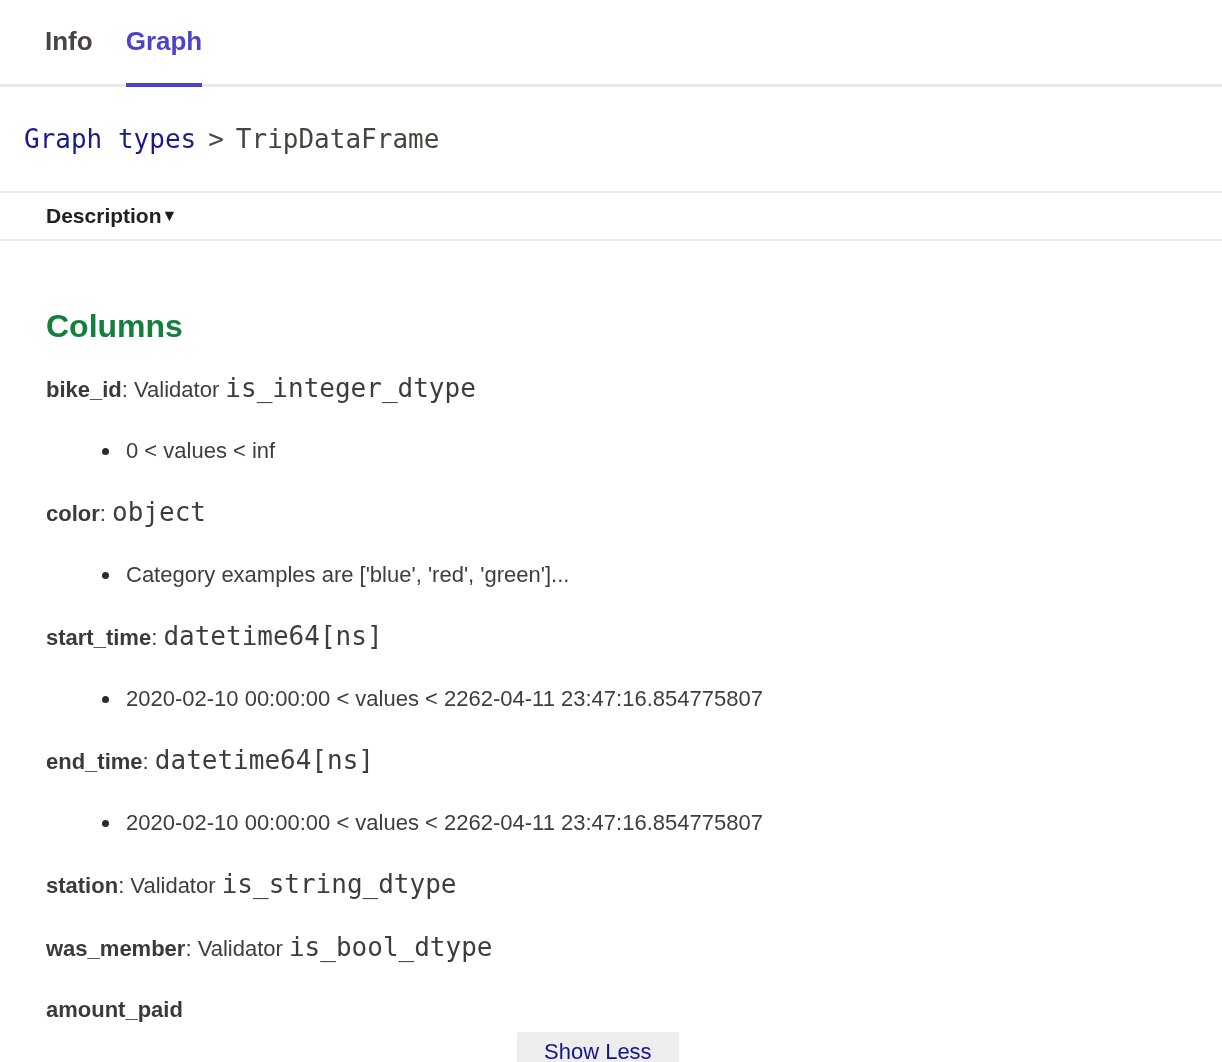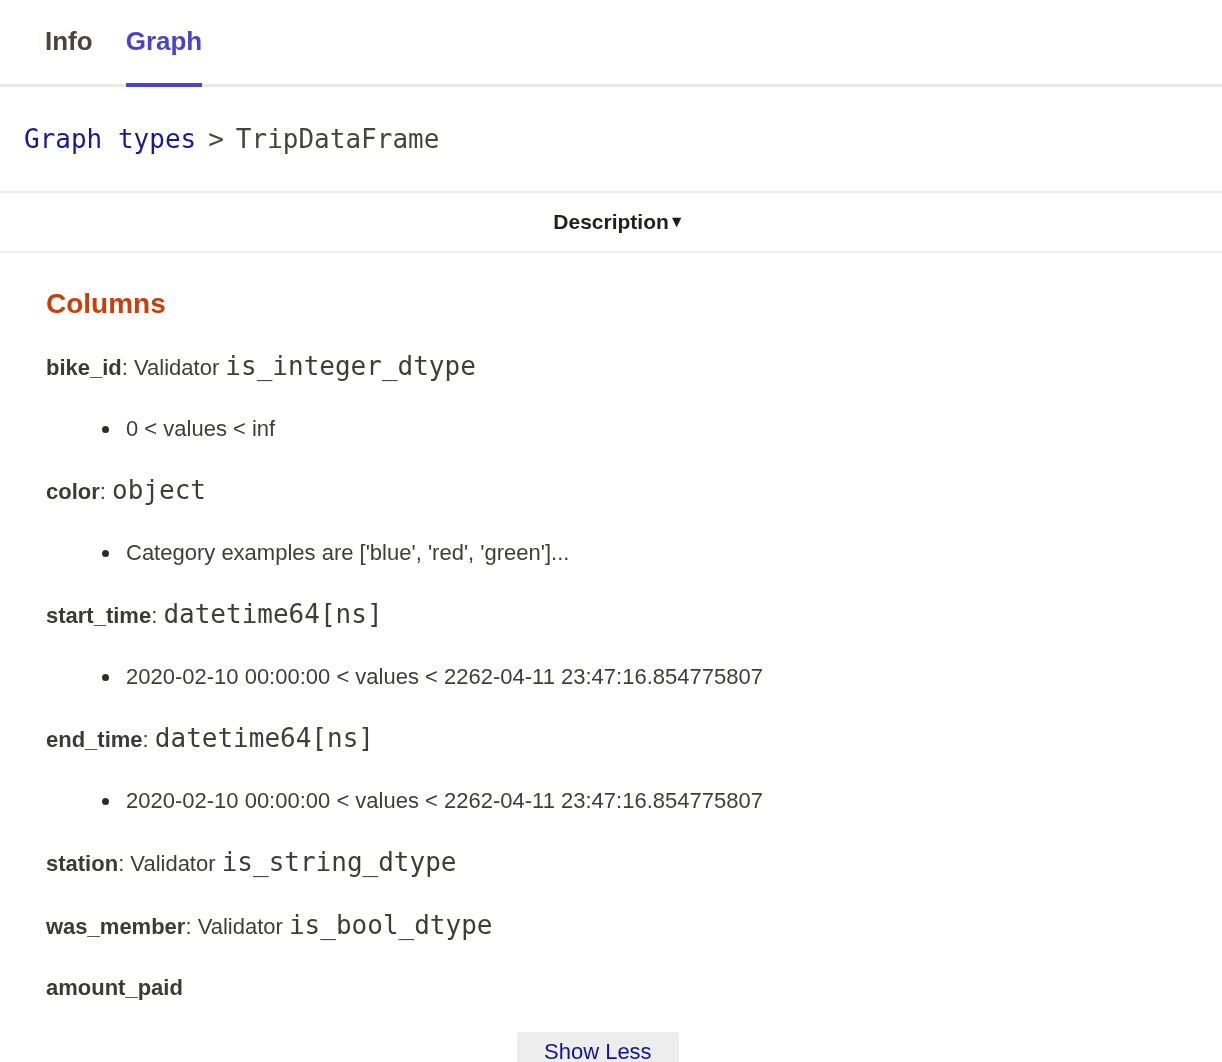--- a/index.html
+++ b/index.html
@@ -46,46 +46,46 @@
     padding-left: 24px;
     font-family: "DejaVu Sans Mono", monospace;
     font-size: 26px;
   }
   .crumb-link { color: #1a1a8c; text-decoration: none; cursor: pointer; }
   .crumb-sep { color: #4b4b45; margin: 0 12px; }
   .crumb-current { color: #45453f; }
 
   
   .desc-row {
-    height: 60px;
+    height: 48px;
     border-bottom: 2px solid #ececec;
     display: flex;
     align-items: center;
-    justify-content: center;
+    justify-content: flex-start;
     padding: 0 30px 0 46px;
     cursor: pointer;
   }
   .desc-label {
     font-size: 21px;
     font-weight: 700;
     color: #21211f;
   }
   .caret {
     font-size: 16px;
     color: #1b1b1b;
     line-height: 1;
   }
 
   
   .content { padding: 0 46px; }
   h2.columns-heading {
-    font-size: 28px;
+    font-size: 32px;
     font-weight: 700;
-    color: #c2410c;
-    margin: 35px 0 12px 0;
+    color: #15803d;
+    margin: 69px 0 12px 0;
     line-height: 32px;
   }
   .entry-line {
     font-size: 22px;
     line-height: 30px;
     margin: 31px 0;
     color: #3d3d3a;
   }
   .entry-line strong { color: #3a3a37; font-weight: 700; }
   code.dtype {

